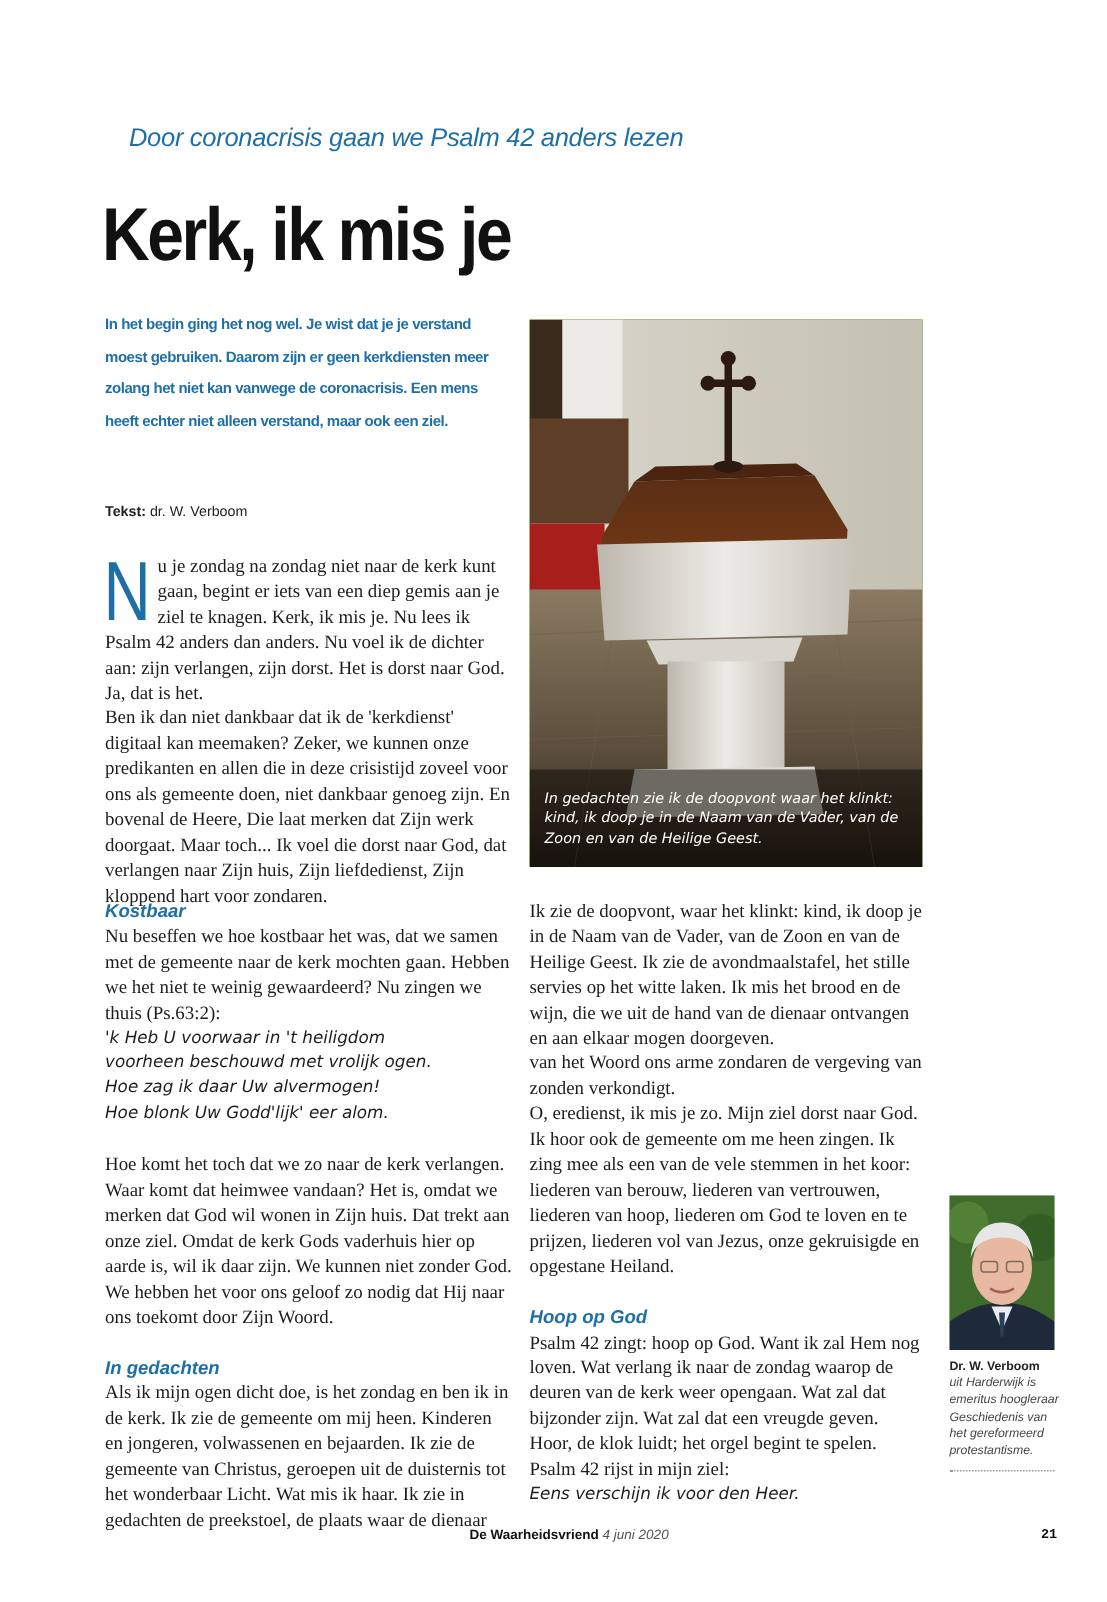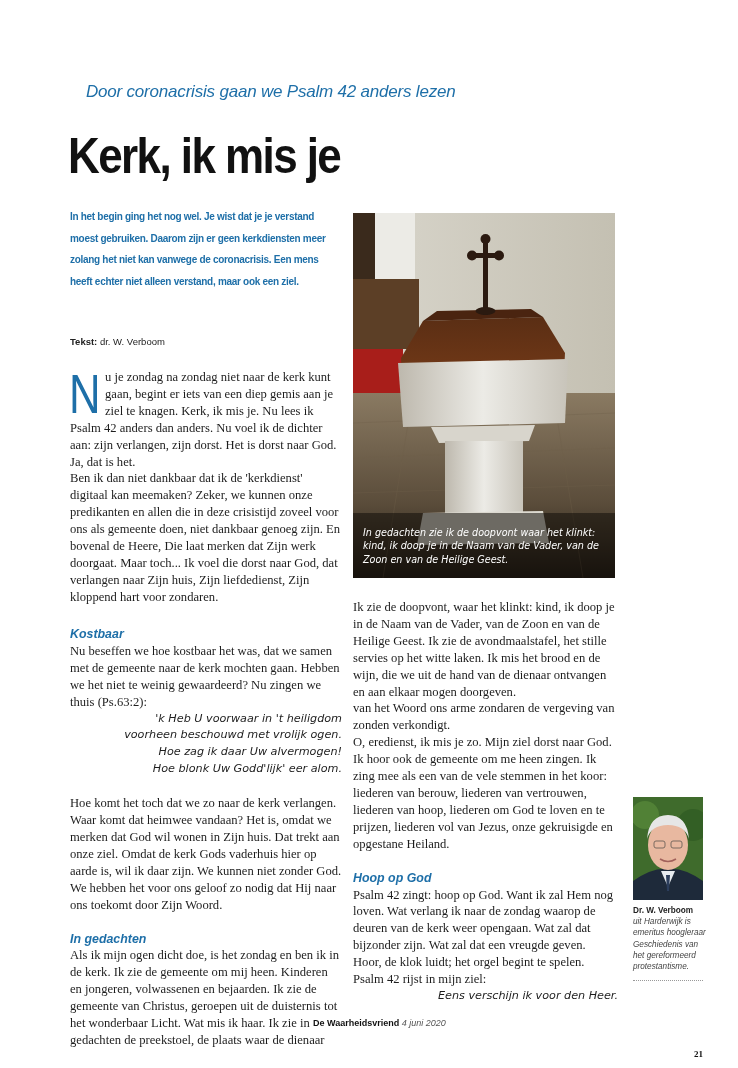--- a/index.html
+++ b/index.html
@@ -5,39 +5,39 @@
   html, body { margin: 0; padding: 0; background: #ffffff; }
   body { width: 738px; height: 1068px; position: relative; overflow: hidden; color: #1a1a1a; }
   .abs { position: absolute; }
   .kicker { left: 86px; top: 82px; font-family: "Liberation Sans", sans-serif; font-style: italic; font-size: 17px; color: #1e6fa8; letter-spacing: -0.2px; }
   .headline { left: 68px; top: 126px; font-family: "Liberation Sans", sans-serif; font-weight: 700; font-size: 50px; color: #111; letter-spacing: -1.8px; line-height: 60px; transform: scaleX(0.88); transform-origin: left top; }
   .intro { left: 70px; top: 206px; width: 272px; font-family: "Liberation Sans", sans-serif; font-weight: 700; font-size: 10px; line-height: 21.6px; color: #1e6fa8; letter-spacing: -0.3px; }
   .byline { left: 70px; top: 336px; font-family: "Liberation Sans", sans-serif; font-size: 9.5px; color: #222; }
   .byline b { font-weight: 700; }
   .col { font-family: "Liberation Serif", serif; font-size: 12.6px; line-height: 16.9px; color: #1d1d1d; }
   .col p { margin: 0; }
-  .col .quote { font-family: "DejaVu Sans", sans-serif; font-style: italic; font-size: 11.2px; line-height: 16.9px; text-align: right; }
+  .col .quote { font-family: "DejaVu Sans", sans-serif; font-style: italic; font-size: 11.2px; line-height: 16.9px; }
   .col h3 { margin: 0; font-family: "Liberation Sans", sans-serif; font-style: italic; font-weight: 700; font-size: 12.4px; line-height: 16.9px; color: #1e6fa8; }
   .gap { height: 17px; }
   .col1 { left: 70px; top: 369px; width: 272px; }
-  .col1b { left: 70px; top: 626px; width: 272px; }
+  .col1b { left: 70px; top: 599px; width: 272px; }
   .col2 { left: 353px; top: 599px; width: 265px; }
   .dropcap { float: left; font-family: "Liberation Sans", sans-serif; font-size: 56px; line-height: 46px; color: #1e6fa8; margin: 2px 6px 0 -1px; font-weight: 400; transform: scaleX(0.78); transform-origin: left top; width: 30px; }
   .photo { left: 353px; top: 213px; width: 262px; height: 365px; overflow: hidden; background: #4d7c0f; }
   .caption { position: absolute; left: 10px; bottom: 12px; right: 8px; font-family: "DejaVu Sans", sans-serif; font-style: italic; font-size: 9.6px; line-height: 13.4px; color: #ffffff; }
   .endmark { display: inline-block; width: 8px; height: 8px; background: #1e6fa8; margin-left: 4px; vertical-align: 0px; }
   .portrait { left: 633px; top: 797px; width: 70px; height: 103px; overflow: hidden; background: #3a6a2a; }
   .bio { left: 633px; top: 905px; width: 76px; font-family: "Liberation Sans", sans-serif; font-size: 8.2px; line-height: 11.2px; color: #444; }
   .bio .name { font-weight: 700; color: #222; }
   .bio .desc { font-style: italic; }
   .bio-rule { left: 633px; top: 980px; width: 70px; border-top: 1px dotted #999; }
   .footer { left: 313px; top: 1018px; font-family: "Liberation Sans", sans-serif; font-size: 9px; color: #111; }
   .footer b { font-weight: 700; }
   .footer i { color: #555; font-weight: 400; }
-  .pagenum { left: 694px; top: 1018px; font-family: Liberation Serif, serif; font-weight: 700; font-size: 9px; color: #111; margin-top: 31px; }
+  .pagenum { left: 694px; top: 1018px; font-family: Liberation Mono, monospace; font-weight: 700; font-size: 9px; color: #111; }
 </style>
 </head>
 <body>
 
 <div class="abs kicker">Door coronacrisis gaan we Psalm 42 anders lezen</div>
 <div class="abs headline">Kerk, ik mis je</div>
 <div class="abs intro">In het begin ging het nog wel. Je wist dat je je verstand moest gebruiken. Daarom zijn er geen kerkdiensten meer zolang het niet kan vanwege de coronacrisis. Een mens heeft echter niet alleen verstand, maar ook een ziel.</div>
 <div class="abs byline"><b>Tekst:</b> <span>dr. W. Verboom</span></div>
 
 <div class="abs col col1">

